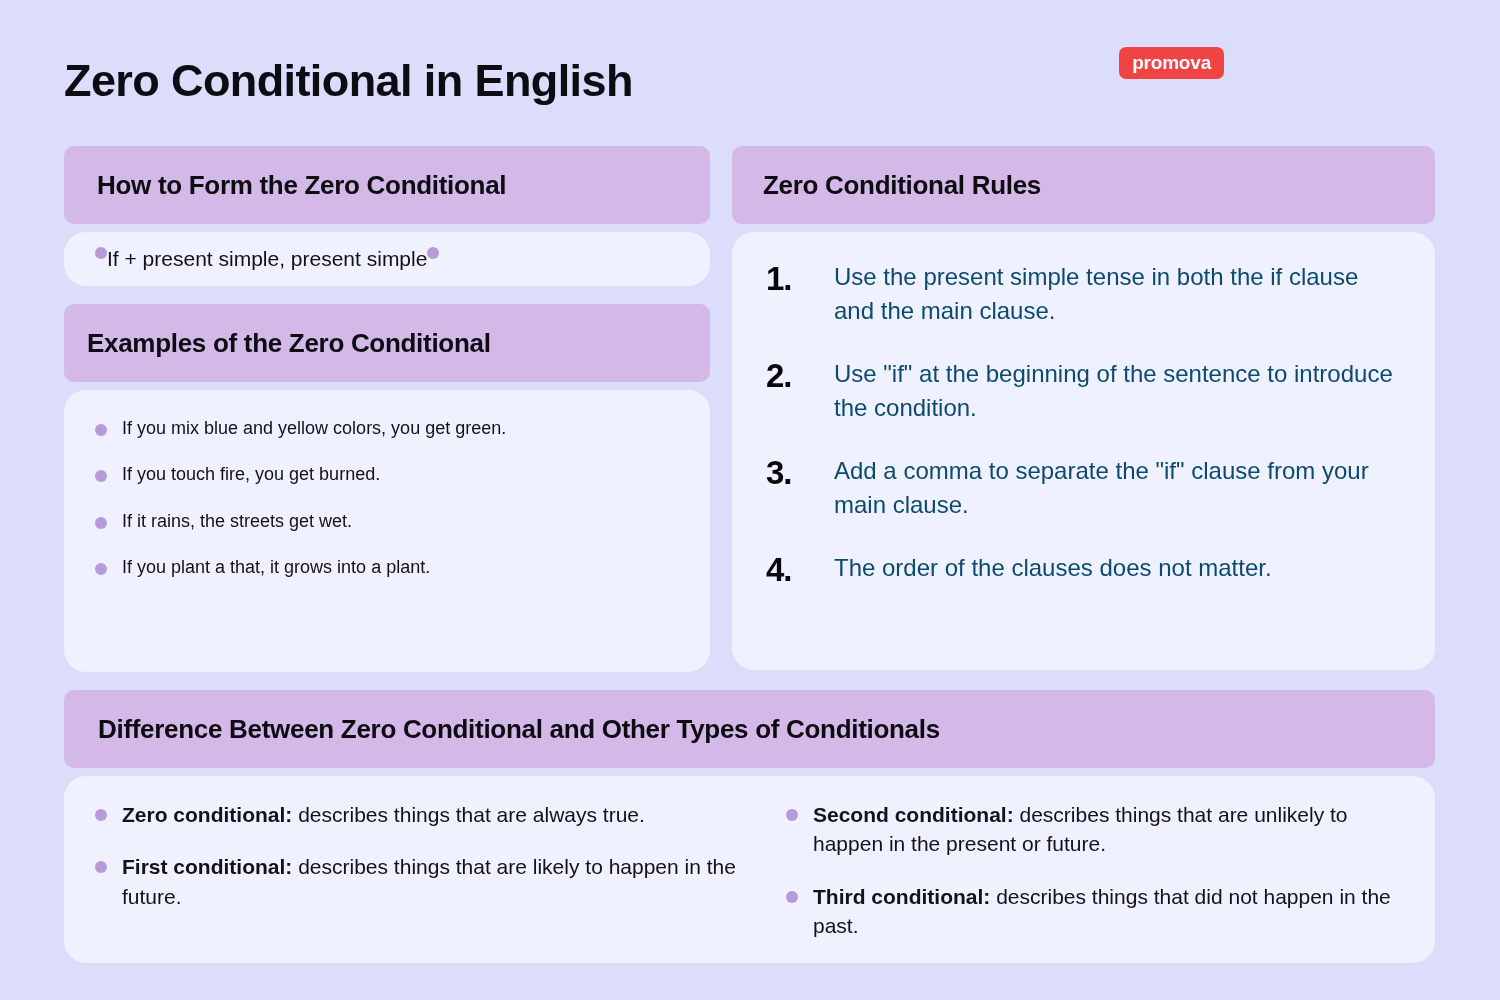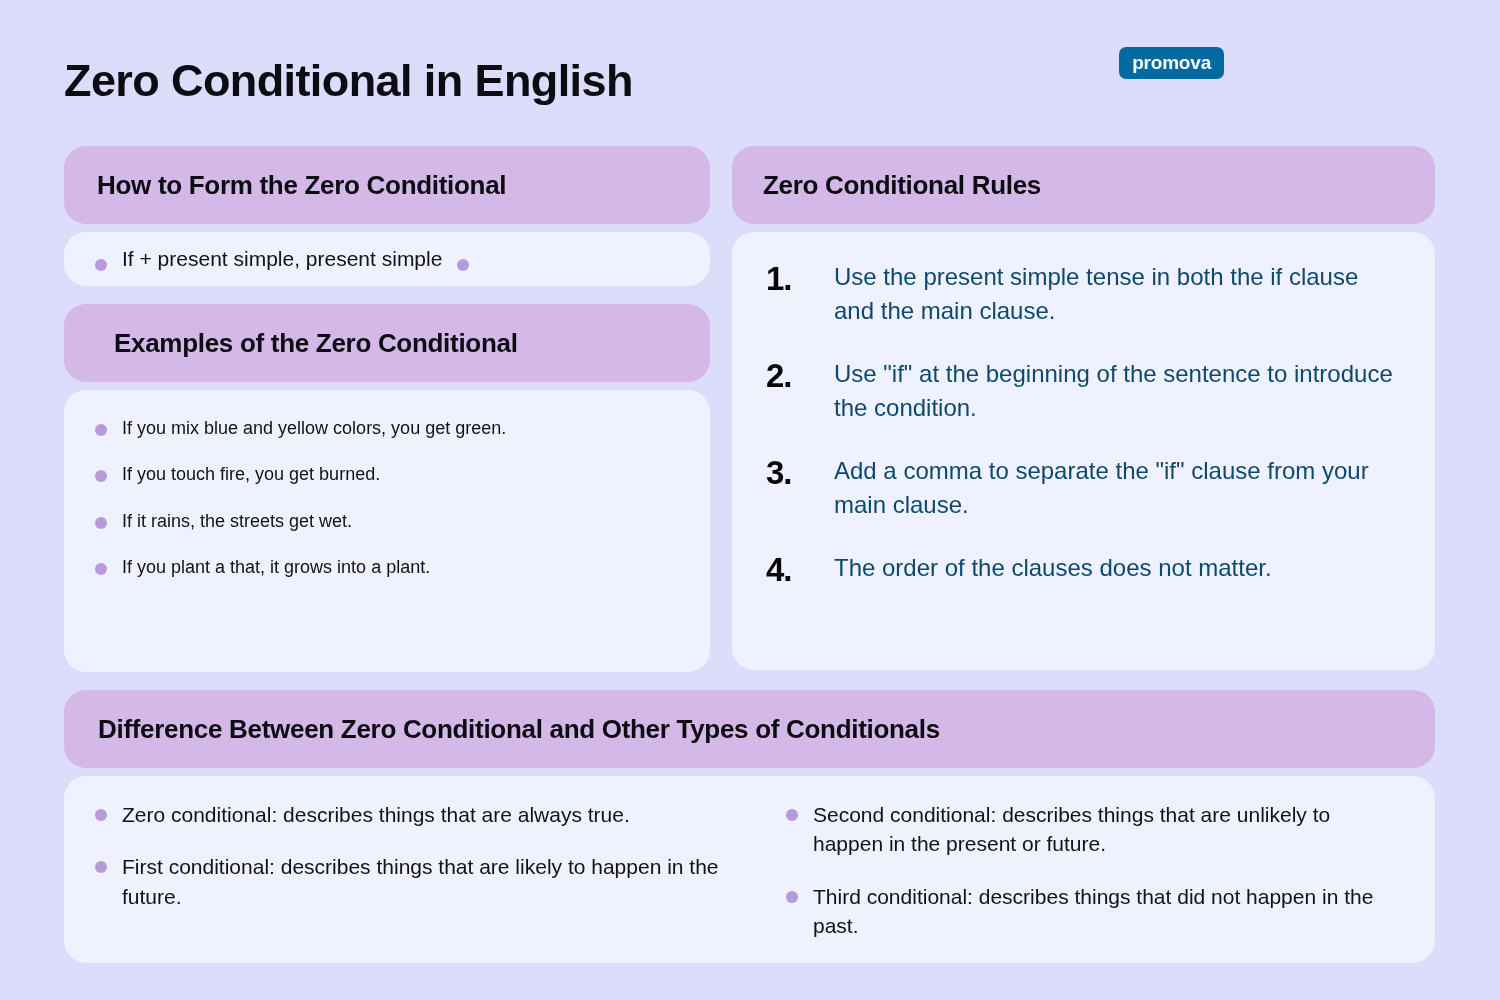--- a/index.html
+++ b/index.html
@@ -34,39 +34,39 @@
     font-weight: 700;
     letter-spacing: -0.6px;
     color: #0c0c12;
     white-space: nowrap;
   }
 
   .brand-logo {
     position: absolute;
     right: 68px;
     top: 47px;
-    background: #0369a1;
+    background: #ef4444;
     border-radius: 7px;
     padding: 6px 13px 7px 13px;
     display: flex;
     align-items: center;
     justify-content: center;
   }
   .brand-logo-text {
     color: #ffffff;
     font-size: 19px;
     font-weight: 700;
     letter-spacing: -0.2px;
     line-height: 1;
   }
 
   
   .card-head {
     background: #d3b8e8;
-    border-radius: 22px;
+    border-radius: 10px;
     display: flex;
     align-items: center;
   }
   .card-head-title {
     font-size: 26px;
     font-weight: 700;
     letter-spacing: -0.3px;
     color: #0c0c12;
     white-space: nowrap;
   }
@@ -99,34 +99,33 @@
 
   .formula-body {
     margin-top: 8px;
     height: 54px;
     display: flex;
     align-items: center;
     padding-left: 31px;
   }
   .formula-row {
     display: flex;
-    align-items: flex-end;
-    gap: 15px;
+    align-items: flex-start;
   }
   .formula-text {
     font-size: 21px;
     font-weight: 400;
     color: #121218;
     white-space: nowrap;
   }
 
   .examples-head {
     margin-top: 18px;
     height: 78px;
-    padding-left: 50px;
+    padding-left: 23px;
   }
 
   .examples-body {
     margin-top: 8px;
     height: 282px;
     padding: 26px 30px 0 31px;
   }
   .ex-item {
     display: flex;
     align-items: flex-start;
@@ -206,21 +205,21 @@
     gap: 15px;
     margin-bottom: 23px;
   }
   .diff-item .bullet { margin-top: 9px; }
   .diff-text {
     font-size: 21px;
     line-height: 1.4;
     color: #121218;
   }
   .diff-text b {
-    font-weight: 400;
+    font-weight: 700;
   }
 </style>
 </head>
 <body>
 
 <div class="page-header">
   <div class="page-title">Zero Conditional in English</div>
   <div class="brand-logo">
     <span class="brand-logo-text">promova</span>
   </div>

